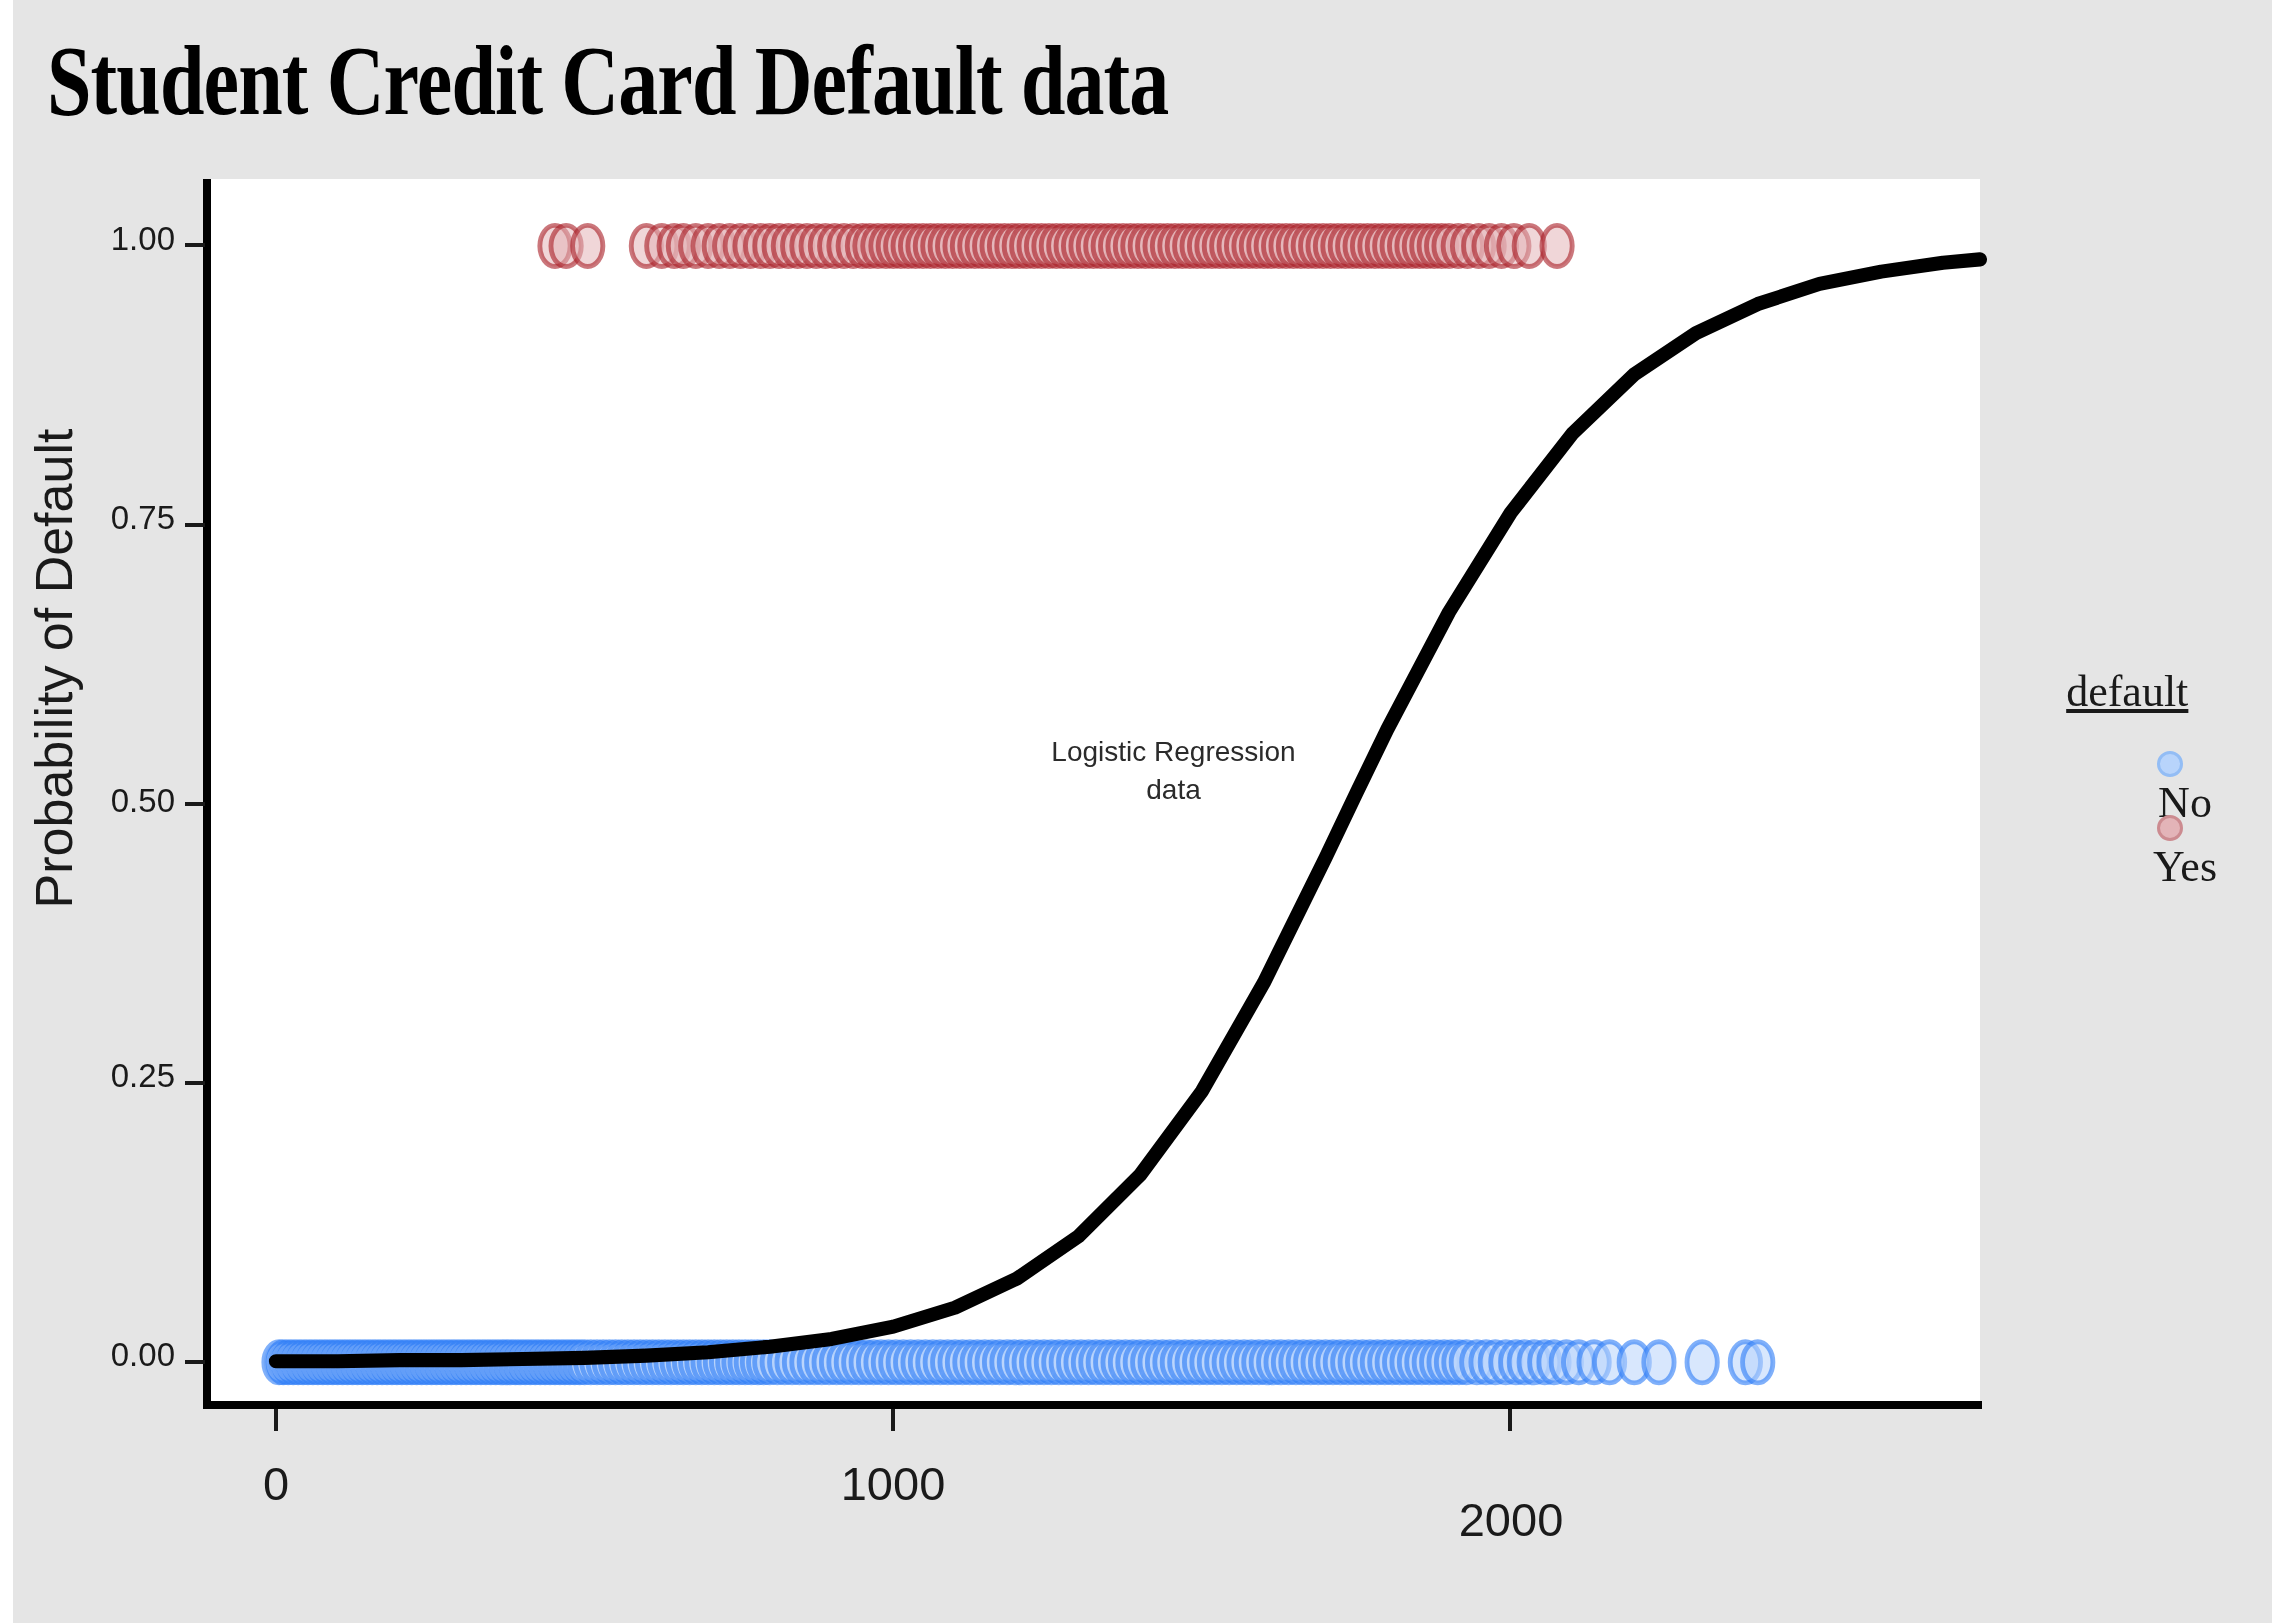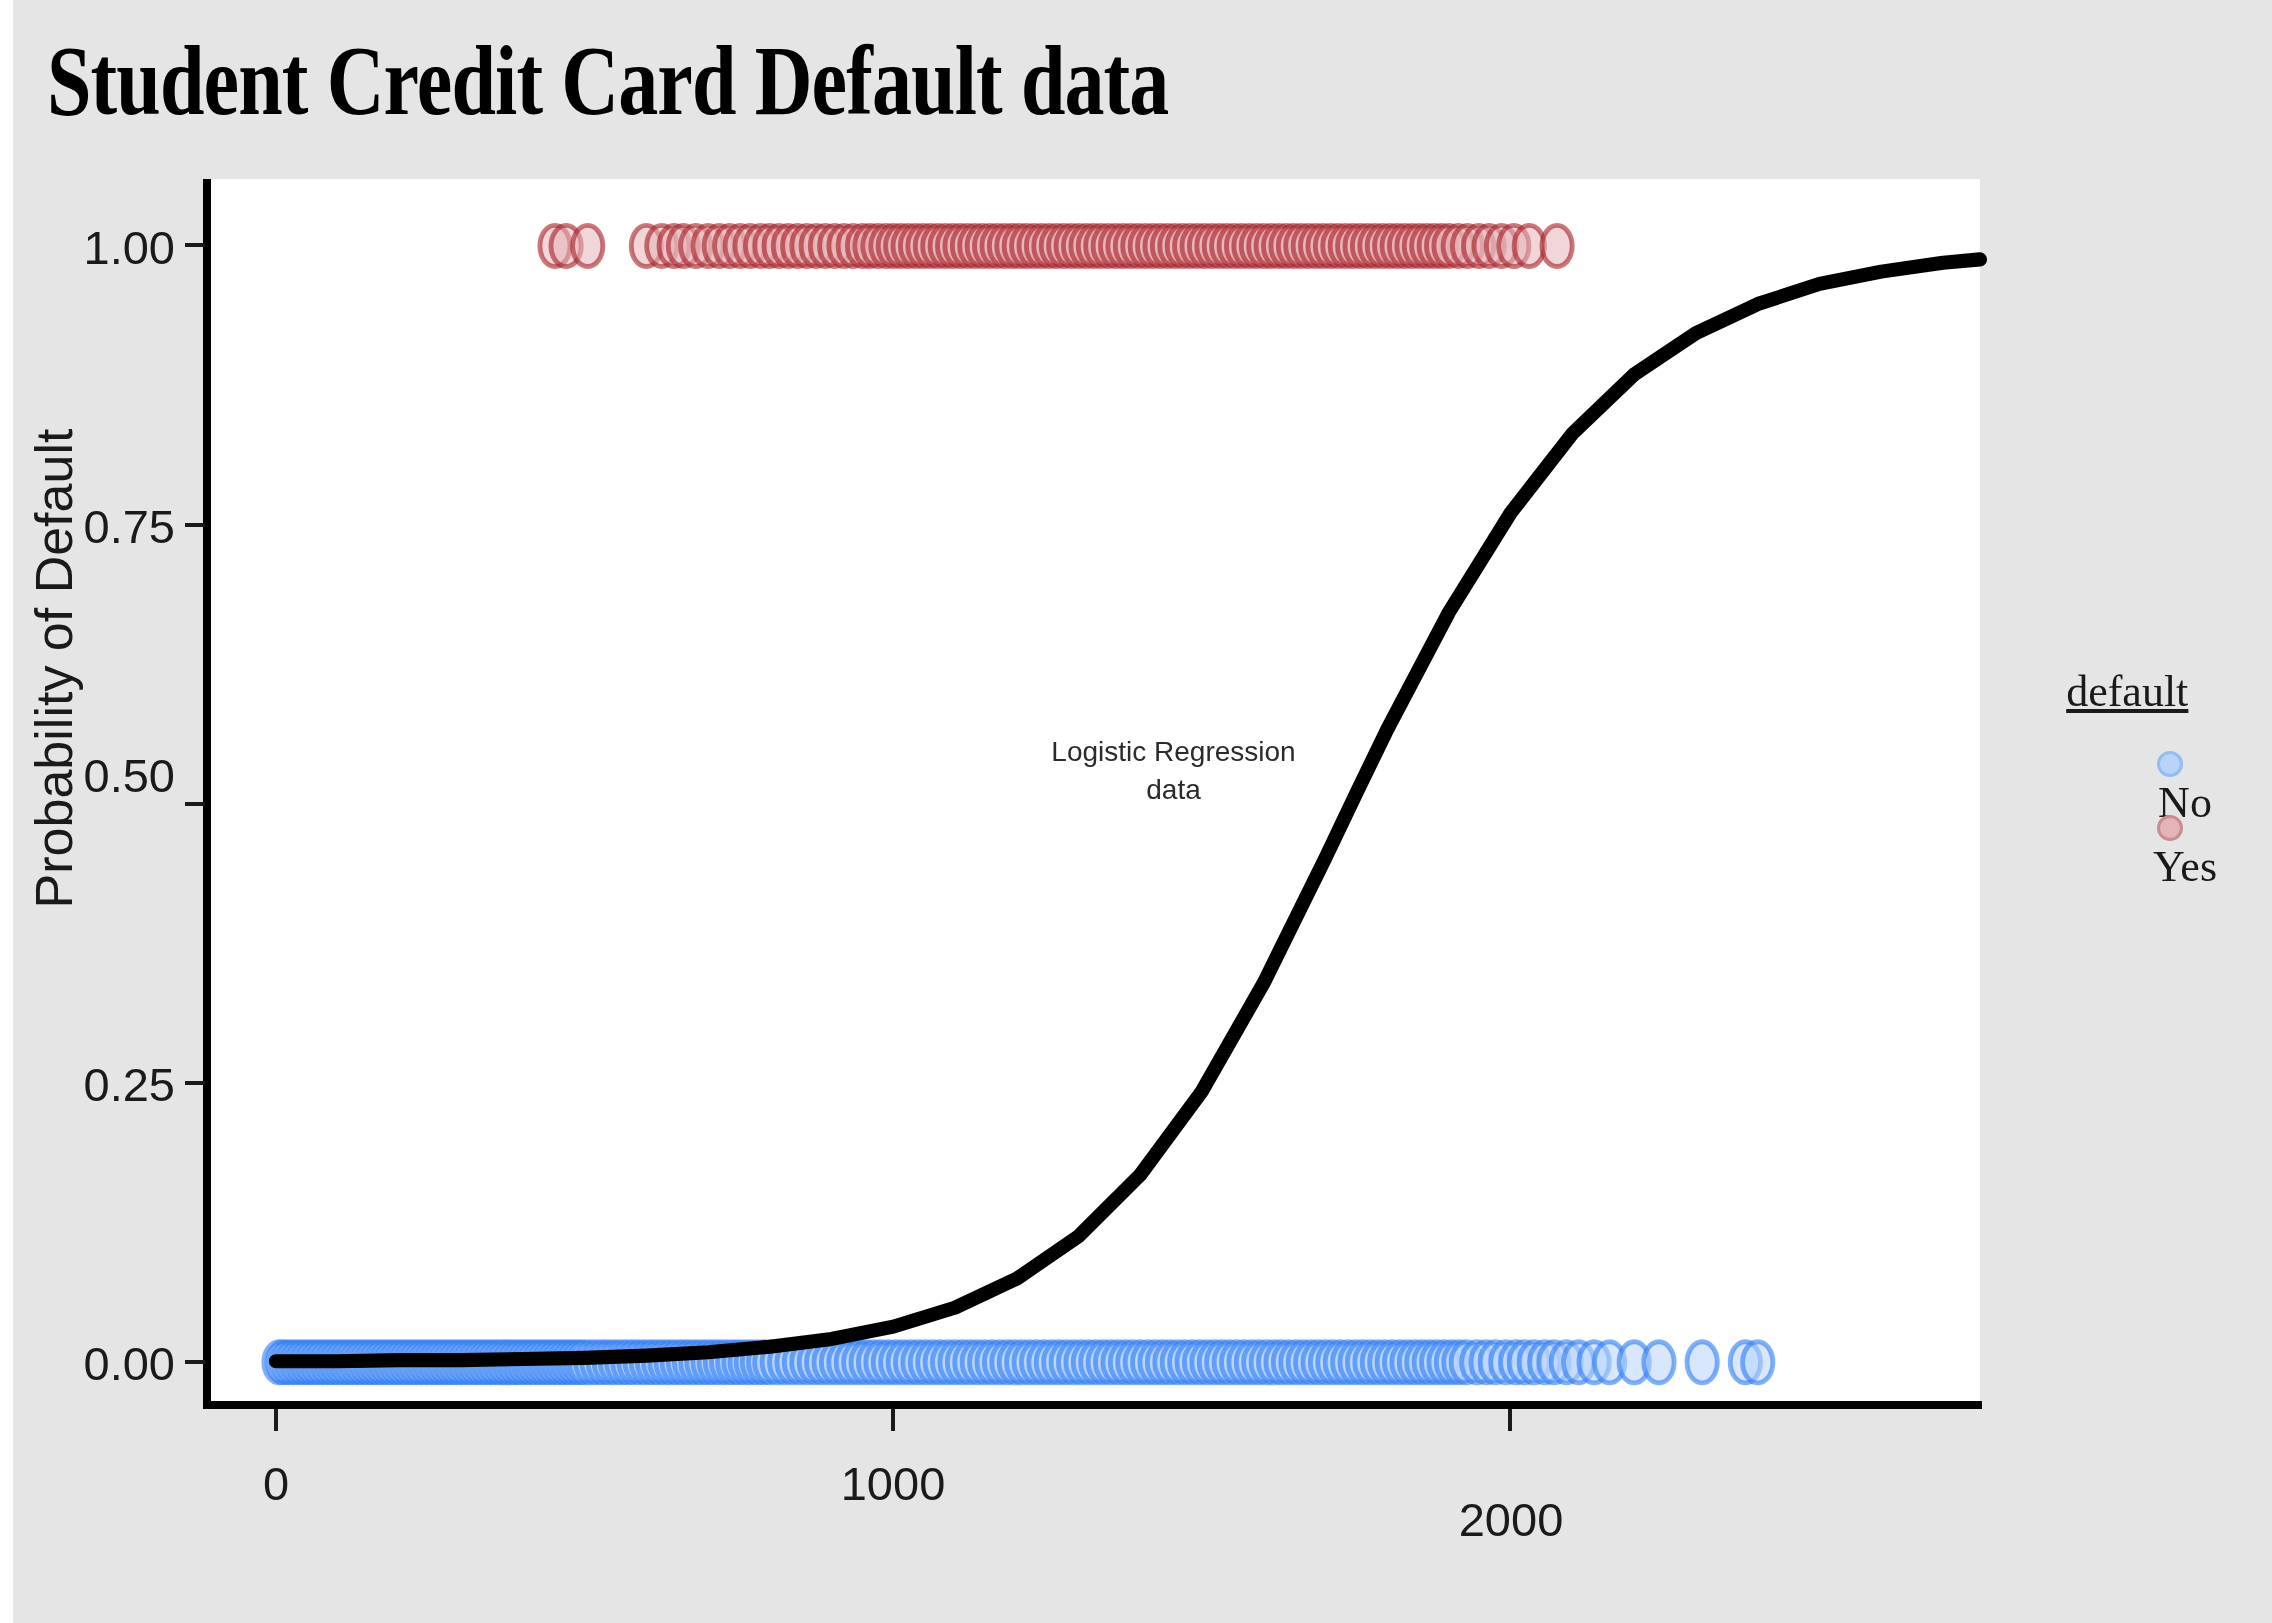--- a/index.html
+++ b/index.html
@@ -82,21 +82,21 @@
     top: 1409px;
     width: 4.3px;
     height: 21.6px;
     background: #1a1a1a;
   }
   .ylab-wrap {
     position: absolute;
     width: 162px;
     text-align: right;
     font-family: "Liberation Sans", sans-serif;
-    font-size: 47px;
+    font-size: 33px;
     color: #1a1a1a;
     white-space: nowrap;
   }
   .xlab-wrap {
     position: absolute;
     text-align: center;
     font-family: "Liberation Sans", sans-serif;
     font-size: 47px;
     color: #1a1a1a;
     white-space: nowrap;
@@ -528,21 +528,21 @@
 
   <div id="axis-line-y"></div>
   <div id="axis-line-x"></div>
 
   <div id="y-ticks">
       <div class="tick-y" style="top: 1360px;"></div>
       <div class="ylab-wrap" style="left: 0px; top: 1336px;">0.00</div>
       <div class="tick-y" style="top: 1081px;"></div>
       <div class="ylab-wrap" style="left: 0px; top: 1057px;">0.25</div>
       <div class="tick-y" style="top: 802px;"></div>
-      <div class="ylab-wrap" style="left: 0px; top: 748px;">0.50</div>
+      <div class="ylab-wrap" style="left: 0px; top: 782px;">0.50</div>
       <div class="tick-y" style="top: 523px;"></div>
       <div class="ylab-wrap" style="left: 0px; top: 499px;">0.75</div>
       <div class="tick-y" style="top: 243px;"></div>
       <div class="ylab-wrap" style="left: 0px; top: 220px;">1.00</div>
     </div>
   <div id="x-ticks">
       <div class="tick-x" style="left: 261px;"></div>
       <div class="xlab-wrap" style="left: 263px; top: 1456px;">0</div>
       <div class="tick-x" style="left: 878px;"></div>
       <div class="xlab-wrap" style="left: 880px; top: 1456px;">1000</div>

